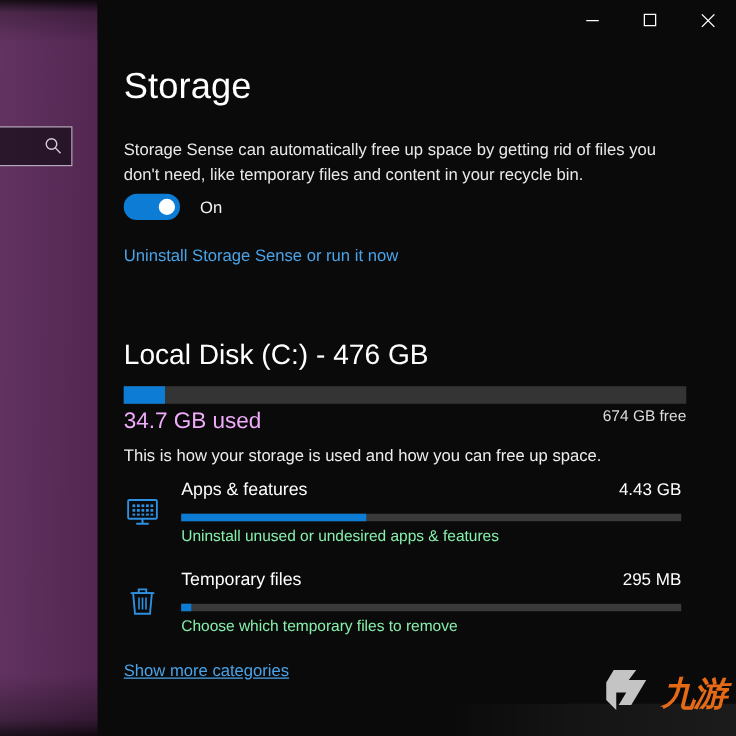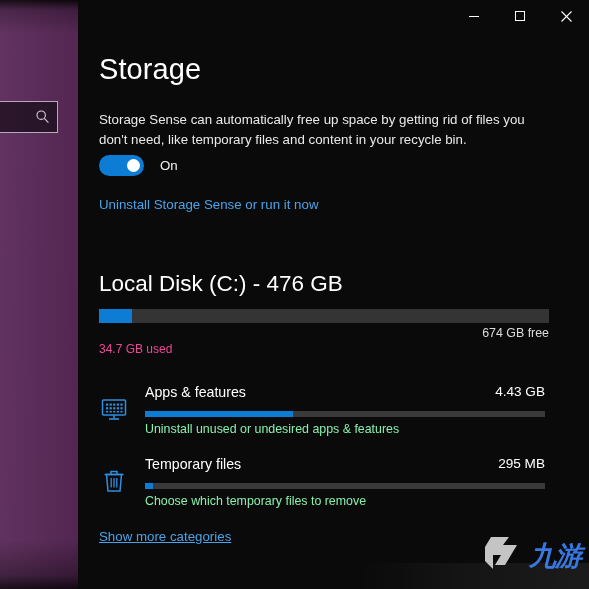--- a/index.html
+++ b/index.html
@@ -103,21 +103,21 @@
   }
 
   #disk-bar{
     position:absolute;left:21px;top:277px;width:450px;height:14px;
     background:#343434;
   }
   #disk-bar .fill{
     position:absolute;left:0;top:0;height:14px;background:#0c7cd5;
   }
   #disk-used{
-    position:absolute;left:21px;top:310px;font-size:12px;color:#ec4899;
+    position:absolute;left:21px;top:294px;font-size:18px;color:#f0abfc;
   }
   #disk-free{
     position:absolute;left:21px;top:294px;width:450px;text-align:right;
     font-size:12.4px;color:#dcdcdc;
   }
 
   #howto{
     position:absolute;left:21px;top:325px;
     font-size:13.3px;color:#ededed;
   }
@@ -153,21 +153,21 @@
   #show-more{position:absolute;left:21px;top:497px;text-decoration:underline;}
 
   
   #watermark{
     position:absolute;right:8px;bottom:12px;
     display:flex;align-items:center;gap:4px;
     opacity:0.92;
   }
   #watermark .wm-mark{display:block;}
   #watermark .wm-text{
-    font-size:27px;font-weight:700;color:#3b82f6;
+    font-size:27px;font-weight:700;color:#f97316;
     font-style:italic;letter-spacing:-1px;
     font-family:"DejaVu Sans","Liberation Sans",sans-serif;
     line-height:30px;
   }
   #bottom-sheen{
     position:absolute;left:0;bottom:0;width:511px;height:26px;
     background:linear-gradient(to right, rgba(255,255,255,0.0) 0%, rgba(255,255,255,0.0) 55%, rgba(255,255,255,0.045) 75%, rgba(255,255,255,0.07) 100%);
     pointer-events:none;
   }
 </style>
@@ -231,20 +231,21 @@
       <div id="configure-link" class="link">Uninstall Storage Sense or run it now</div>
 
       <div id="disk-title">Local Disk (C:) - 476 GB</div>
 
       <div id="disk-bar">
         <div class="fill" style="width:7.3%"></div>
       </div>
       <div id="disk-used">34.7 GB used</div>
       <div id="disk-free">674 GB free</div>
 
+      <div id="howto">This is how your storage is used and how you can free up space.</div>
 
       <div class="cat-row" id="row-apps">
         <span class="cat-icon">
           <svg width="30" height="30" viewBox="0 0 30 30">
             <rect x="3.5" y="6" width="23" height="15" rx="1" fill="none" stroke="#2f8fe0" stroke-width="1.5"></rect>
             <g fill="#2f8fe0">
               <rect x="7" y="9.5" width="2.2" height="2.2"></rect>
               <rect x="10.6" y="9.5" width="2.2" height="2.2"></rect>
               <rect x="14.2" y="9.5" width="2.2" height="2.2"></rect>
               <rect x="17.8" y="9.5" width="2.2" height="2.2"></rect>

